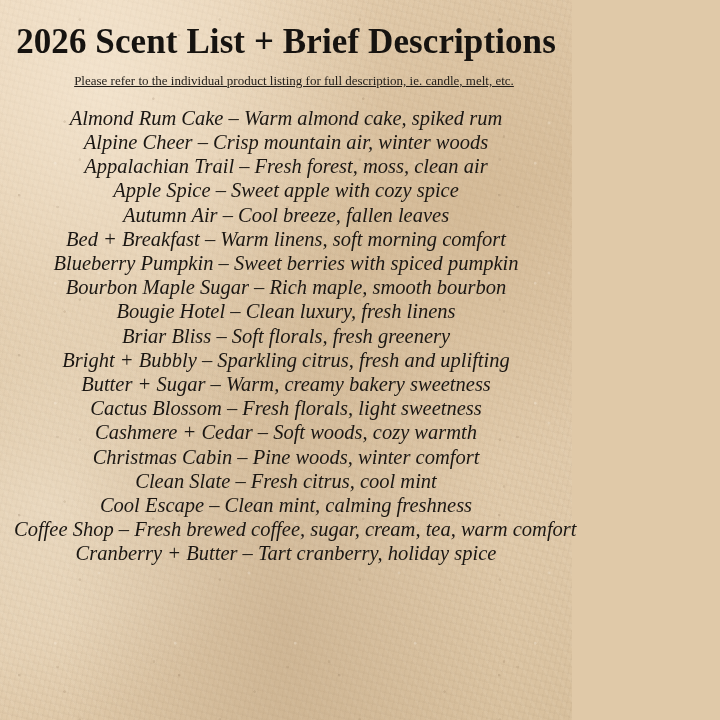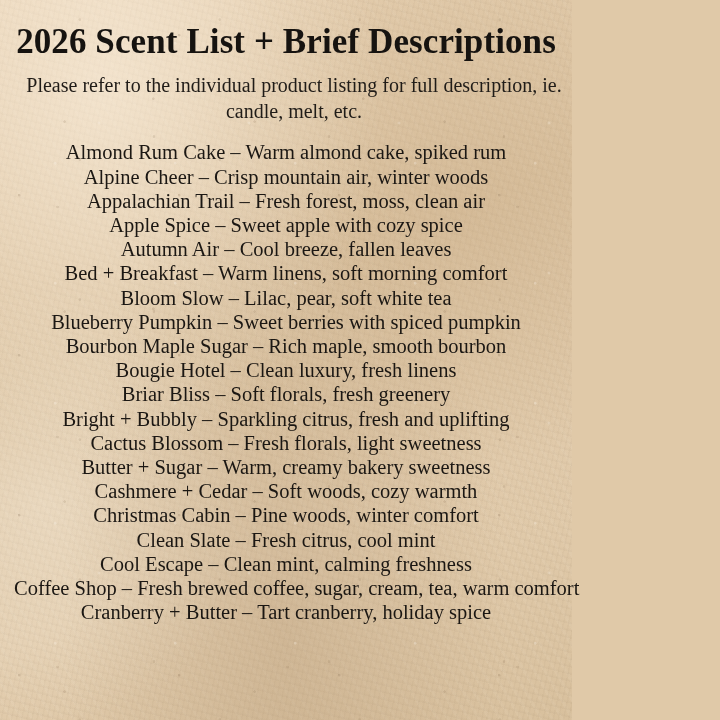--- a/index.html
+++ b/index.html
@@ -61,31 +61,33 @@
   .doc-title {
     font-size: 35px;
     font-weight: 700;
     letter-spacing: 0.1px;
     line-height: 1.12;
     margin: 4px 0 12px 0;
     color: #161310;
   }
 
   .doc-subtitle {
-    font-size: 20px;
+    font-size: 13px;
     line-height: 1.28;
     margin: 4px auto 16px auto;
     width: 560px;
     color: #201c18;
+    text-decoration: underline;
   }
 
   .scent-list {
     list-style: none;
     margin: 0;
     padding: 0;
+    font-style: italic;
   }
 
   .scent-item {
     font-size: 20.5px;
     line-height: 24.2px;
     color: #1b1713;
     white-space: nowrap;
   }
 </style>
 </head>
@@ -98,28 +100,27 @@
 
     <p class="doc-subtitle">Please refer to the individual product listing for full description, ie. candle, melt, etc.</p>
 
     <ul class="scent-list">
         <li class="scent-item">Almond Rum Cake – Warm almond cake, spiked rum</li>
         <li class="scent-item">Alpine Cheer – Crisp mountain air, winter woods</li>
         <li class="scent-item">Appalachian Trail – Fresh forest, moss, clean air</li>
         <li class="scent-item">Apple Spice – Sweet apple with cozy spice</li>
         <li class="scent-item">Autumn Air – Cool breeze, fallen leaves</li>
         <li class="scent-item">Bed + Breakfast – Warm linens, soft morning comfort</li>
-        <li class="scent-item">Bloom Slow – Lilac, pear, soft white tea</li>
         <li class="scent-item">Blueberry Pumpkin – Sweet berries with spiced pumpkin</li>
         <li class="scent-item">Bourbon Maple Sugar – Rich maple, smooth bourbon</li>
         <li class="scent-item">Bougie Hotel – Clean luxury, fresh linens</li>
         <li class="scent-item">Briar Bliss – Soft florals, fresh greenery</li>
         <li class="scent-item">Bright + Bubbly – Sparkling citrus, fresh and uplifting</li>
+        <li class="scent-item">Butter + Sugar – Warm, creamy bakery sweetness</li>
         <li class="scent-item">Cactus Blossom – Fresh florals, light sweetness</li>
-        <li class="scent-item">Butter + Sugar – Warm, creamy bakery sweetness</li>
         <li class="scent-item">Cashmere + Cedar – Soft woods, cozy warmth</li>
         <li class="scent-item">Christmas Cabin – Pine woods, winter comfort</li>
         <li class="scent-item">Clean Slate – Fresh citrus, cool mint</li>
         <li class="scent-item">Cool Escape – Clean mint, calming freshness</li>
         <li class="scent-item">Coffee Shop – Fresh brewed coffee, sugar, cream, tea, warm comfort</li>
         <li class="scent-item">Cranberry + Butter – Tart cranberry, holiday spice</li>
       </ul>
 
   </div>
 </div>

